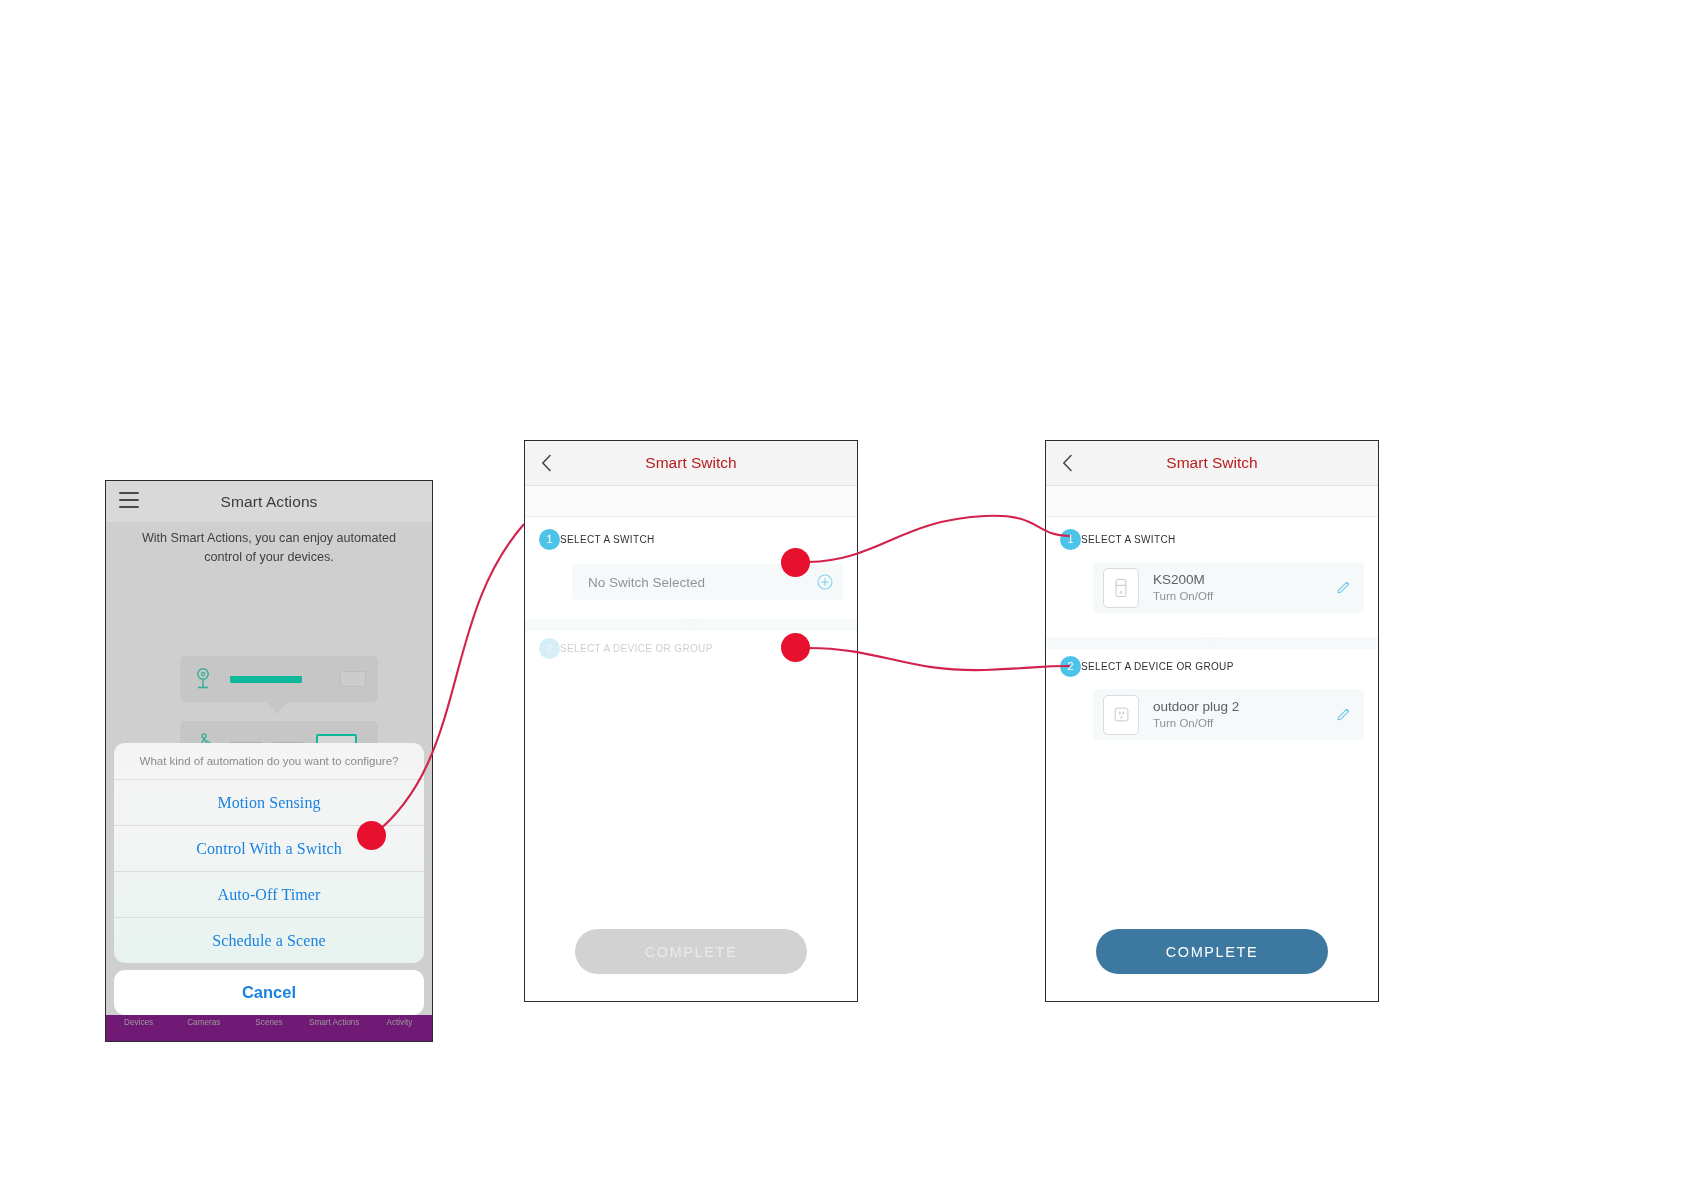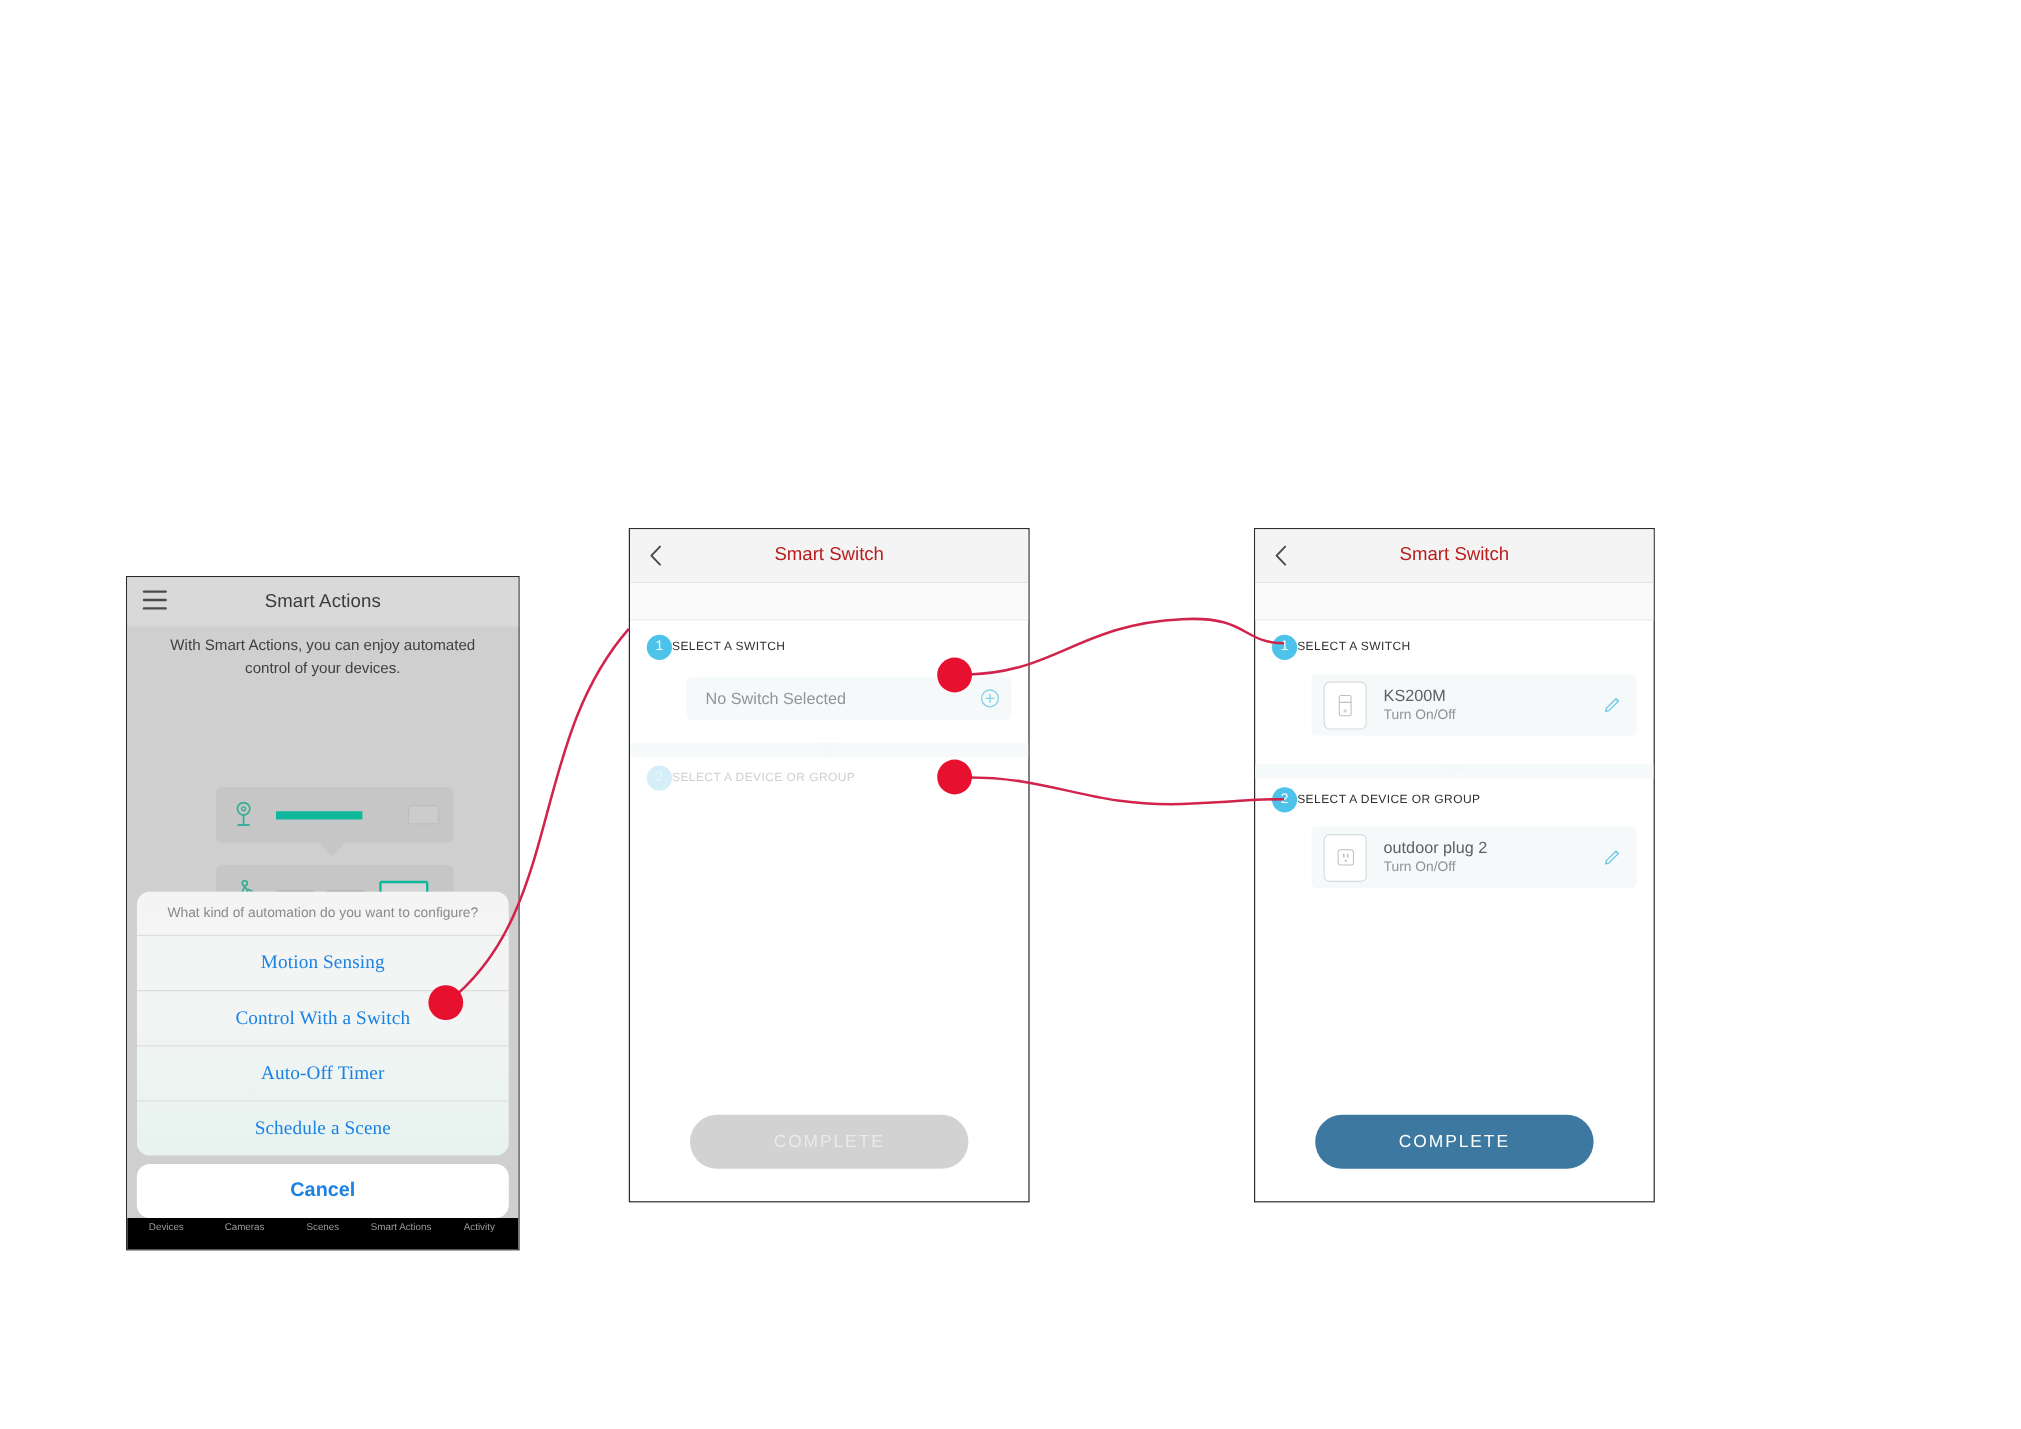--- a/index.html
+++ b/index.html
@@ -128,21 +128,21 @@
     top: 221px;
     width: 0; height: 0;
     border-left: 11px solid transparent;
     border-right: 11px solid transparent;
     border-top: 12px solid #c6c6c6;
   }
   .p1-tabbar {
     position: absolute;
     left: 0; right: 0; bottom: 0;
     height: 26px;
-    background: #000000;
+    background: #701a75;
     display: flex;
     align-items: flex-start;
     padding-top: 3px;
     box-sizing: border-box;
   }
   .p1-tab {
     flex: 1;
     text-align: center;
     font-size: 8.2px;
     color: #9a9a9a;

